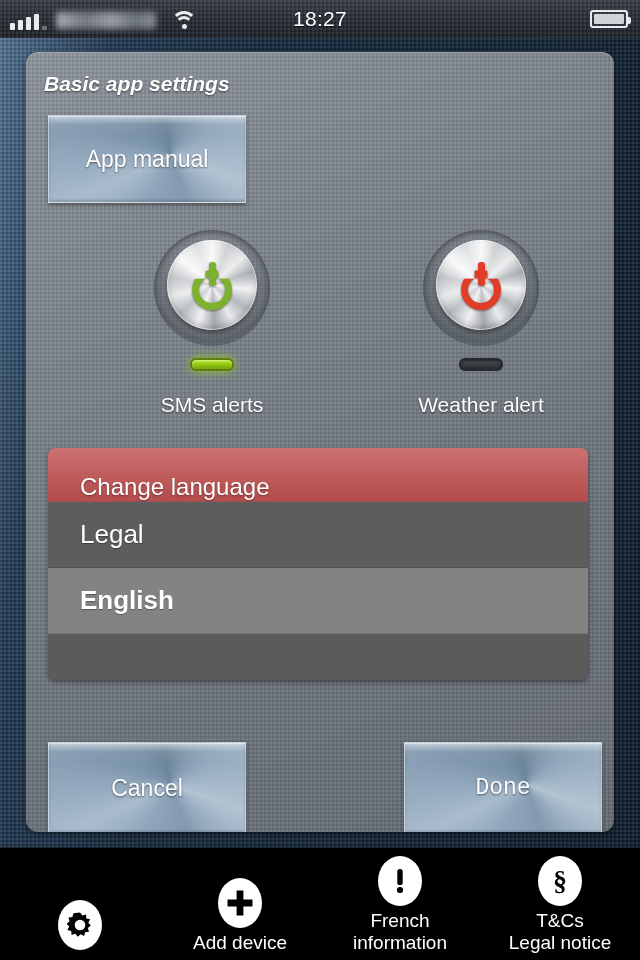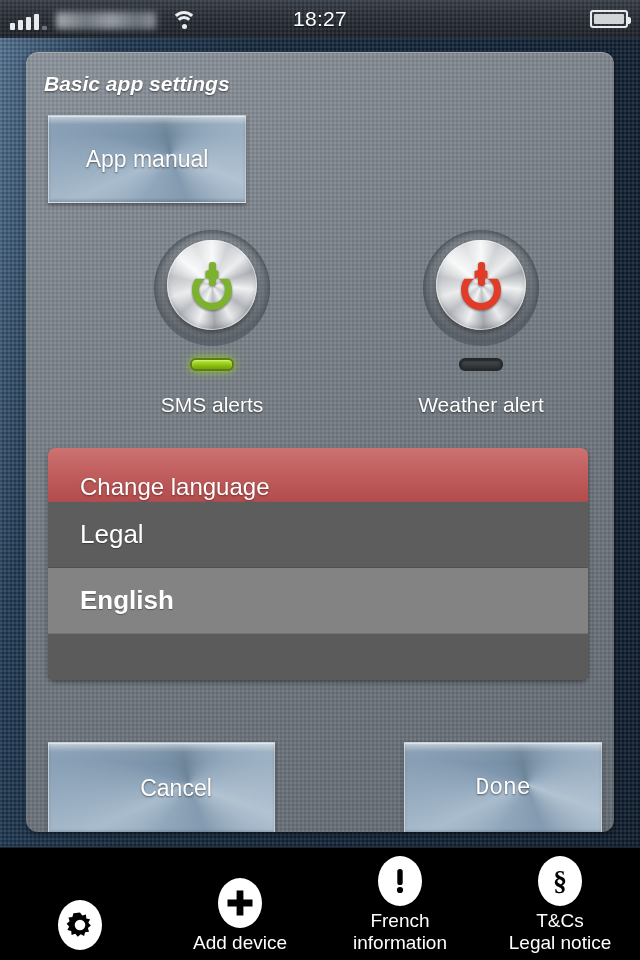--- a/index.html
+++ b/index.html
@@ -192,21 +192,21 @@
     color: #fff;
     font-size: 23px;
     text-shadow: 0 1px 2px rgba(0,0,0,.5);
     display: flex;
     align-items: center;
     justify-content: center;
     cursor: pointer;
     text-align: center;
   }
   #btn-app-manual { left: 22px; top: 63px; width: 196px; height: 86px; }
-  #btn-cancel     { left: 22px; top: 690px; width: 196px; height: 90px; padding-left: 29px; }
+  #btn-cancel     { left: 22px; top: 690px; width: 196px; height: 90px; }
   #btn-done       { left: 378px; top: 690px; width: 196px; height: 90px; font-family: Liberation Mono, monospace; }
 
   
   .toggle {
     position: absolute;
     width: 160px;
     text-align: center;
   }
   #toggle-sms     { left: 106px; top: 178px; }
   #toggle-weather { left: 375px; top: 178px; }

